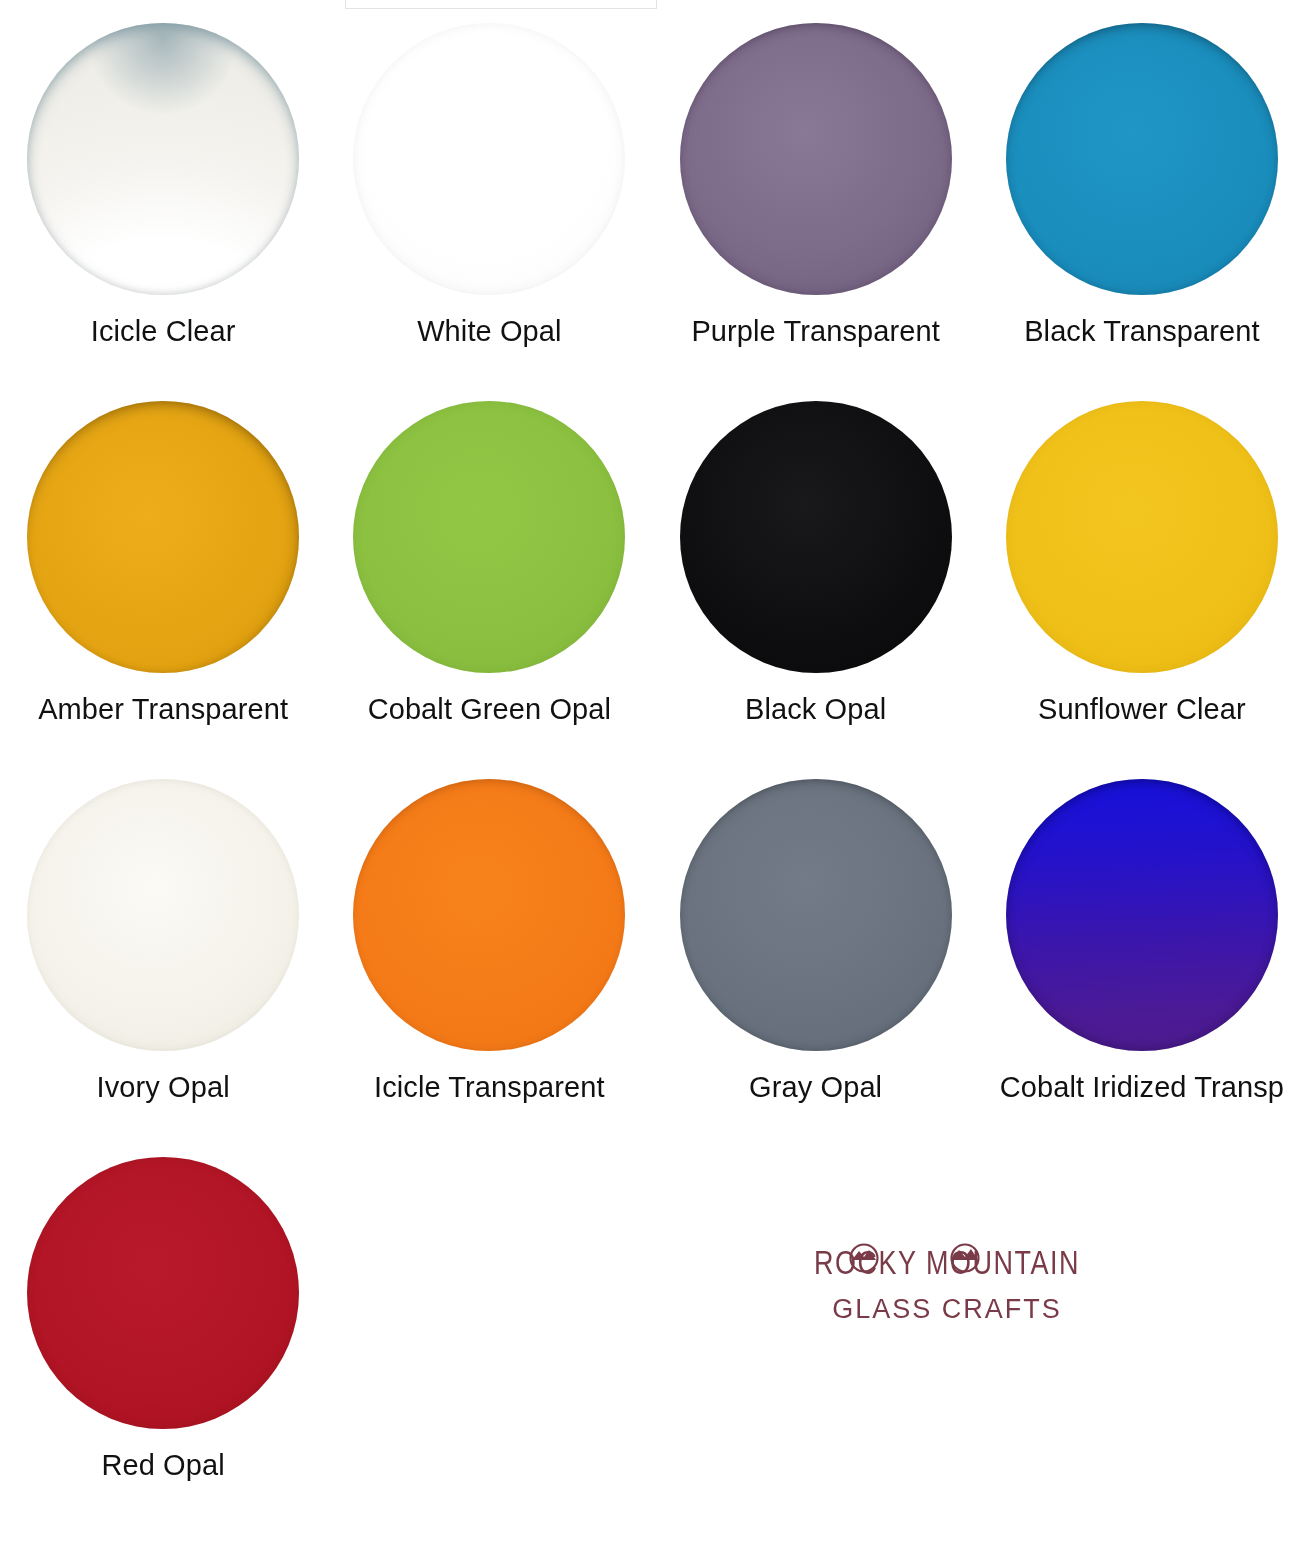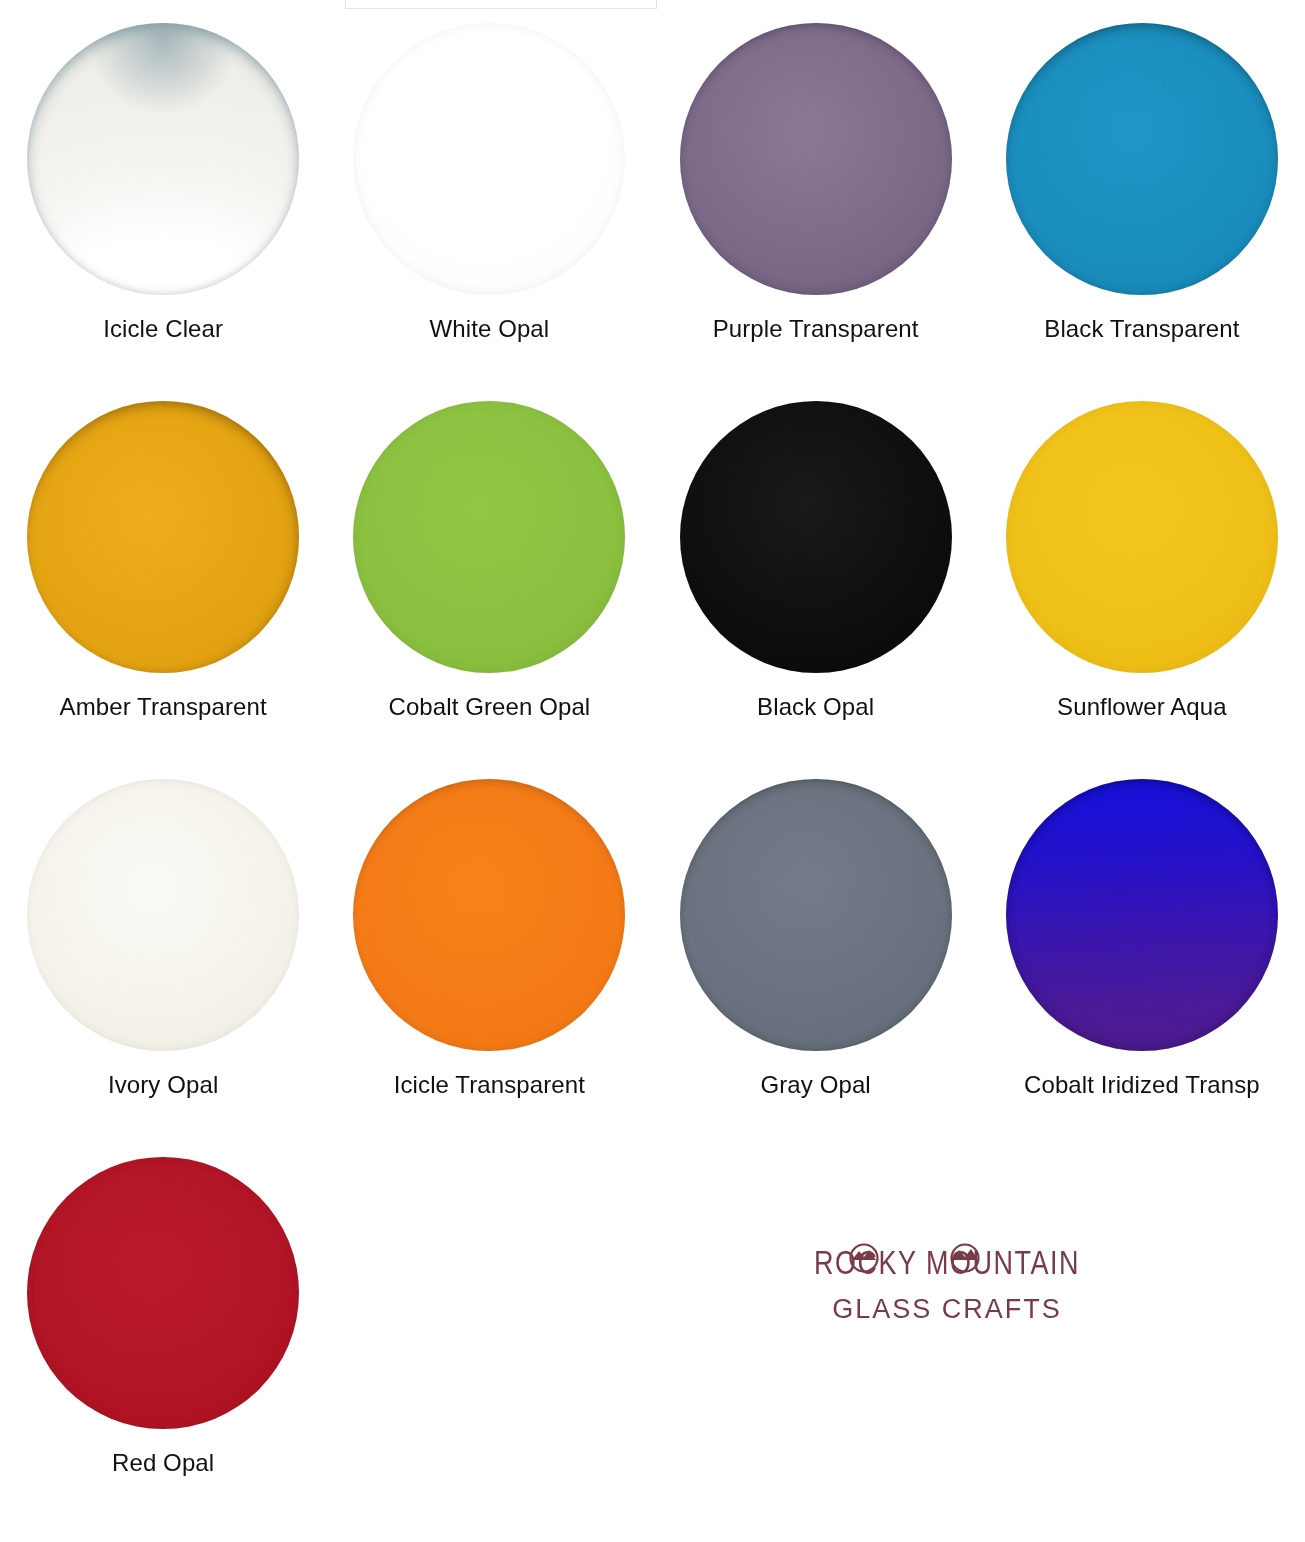--- a/index.html
+++ b/index.html
@@ -70,21 +70,21 @@
   .disc::after {
     content: "";
     position: absolute;
     inset: 0;
     border-radius: 50%;
     pointer-events: none;
   }
 
   .label {
     margin-top: 18px;
-    font-size: 24px;
+    font-size: 29px;
     color: #111111;
     letter-spacing: 0.1px;
     white-space: nowrap;
     text-align: center;
     line-height: 1.1;
   }
 
   
   .d-icicle {
     background:
@@ -236,21 +236,21 @@
     <div class="disc-wrap">
       <div class="disc d-black"></div>
     </div>
     <div class="label">Black Opal</div>
   </div>
 
   <div class="cell">
     <div class="disc-wrap">
       <div class="disc d-sunflower"></div>
     </div>
-    <div class="label">Sunflower Aqua</div>
+    <div class="label">Sunflower Clear</div>
   </div>
 
   <div class="cell">
     <div class="disc-wrap">
       <div class="disc d-ivory"></div>
     </div>
     <div class="label">Ivory Opal</div>
   </div>
 
   <div class="cell">

